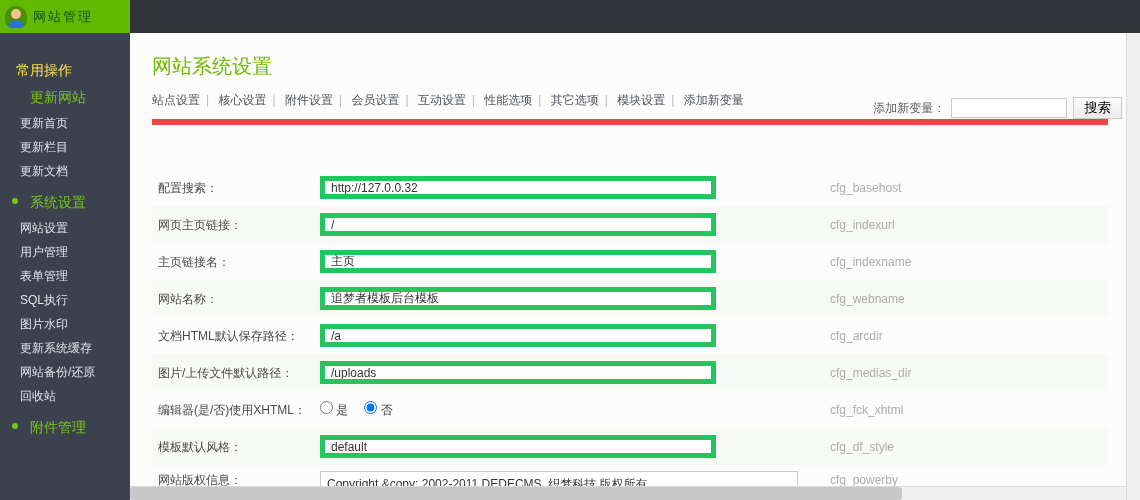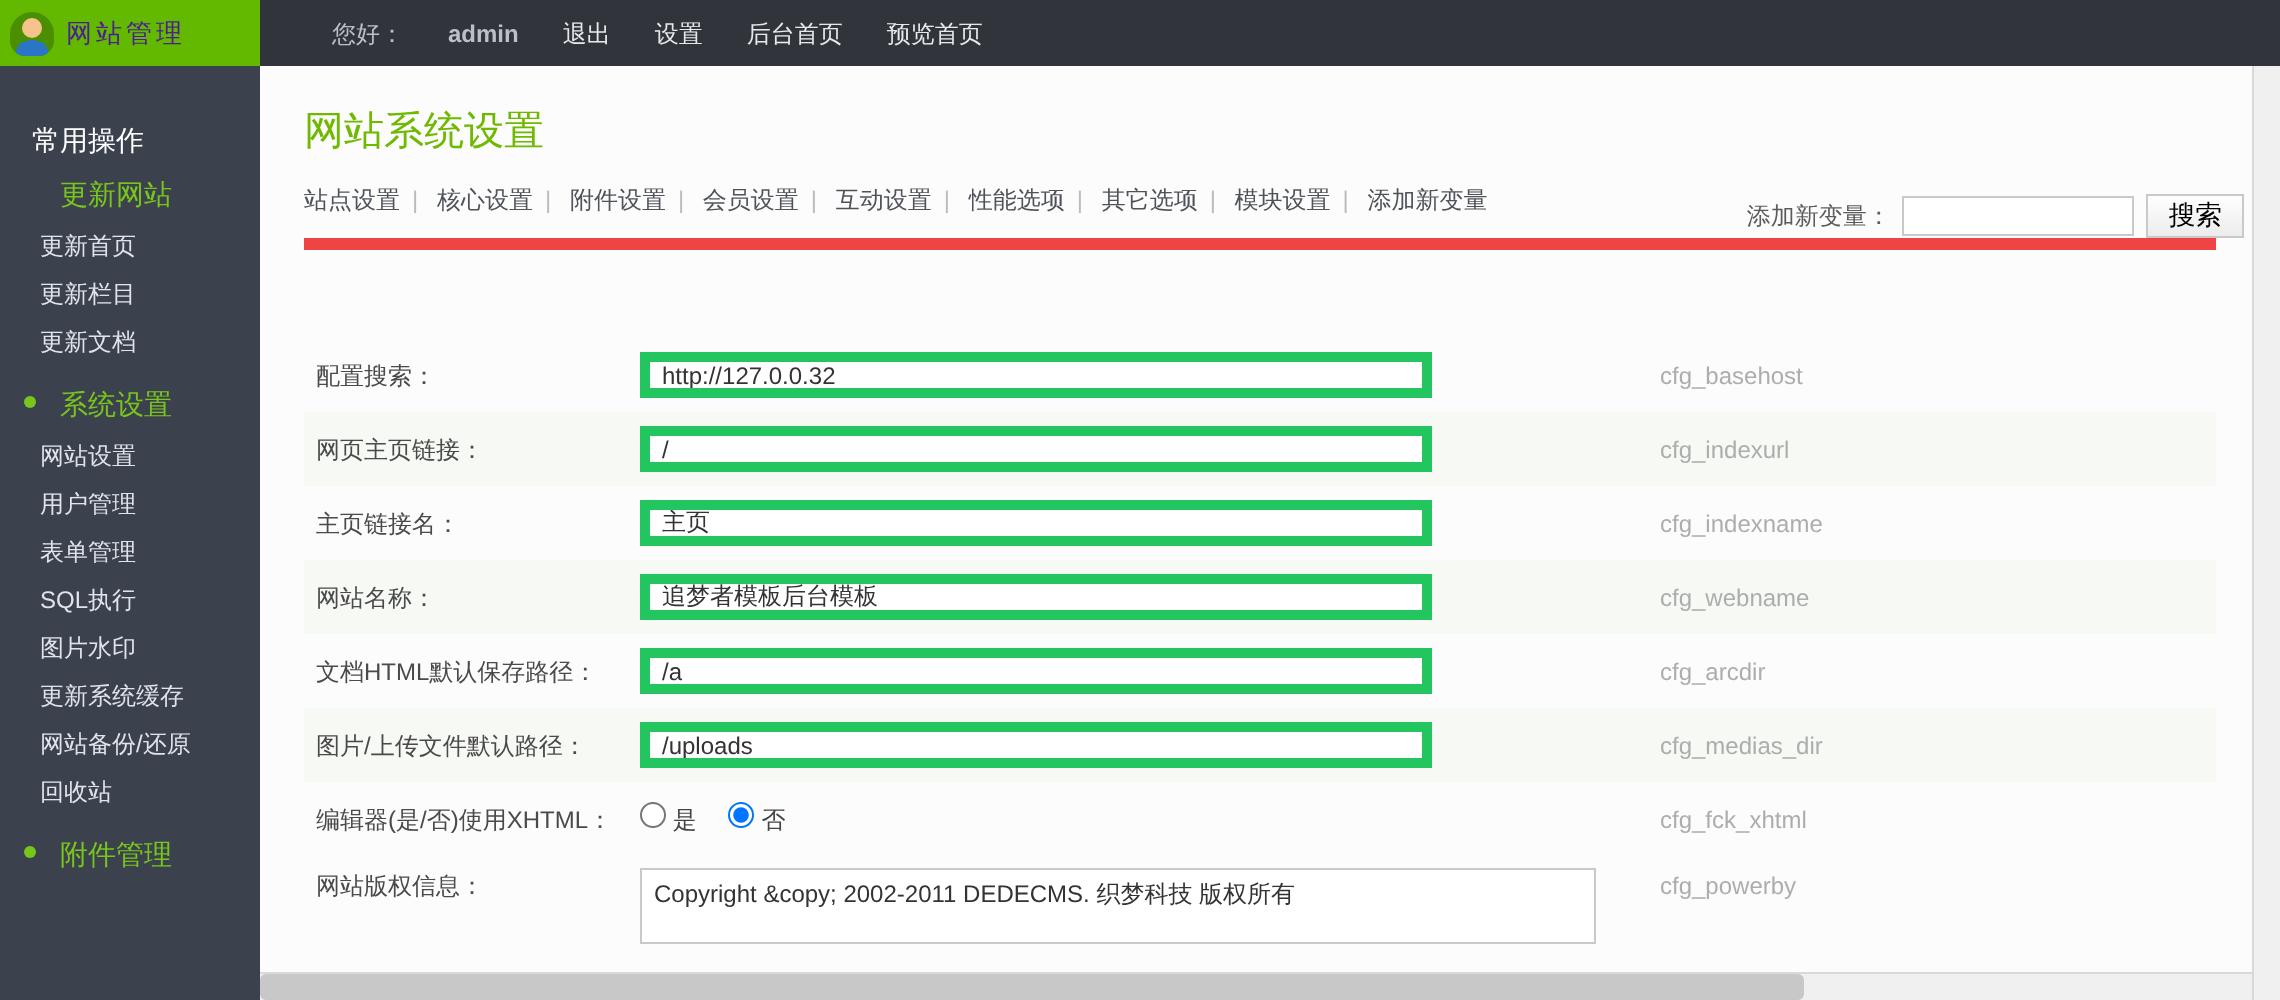--- a/index.html
+++ b/index.html
@@ -1,32 +1,32 @@
 <!DOCTYPE html>
 <html><head>
   <meta charset="utf-8">
   <style>
     *{box-sizing:border-box;margin:0;padding:0}
     body{font:12px/1.5 "Microsoft YaHei",Arial,sans-serif;background:#fff;width:1140px;height:500px;overflow:hidden}
     .top{height:33px;background:#31353b;display:flex;align-items:center;position:relative;z-index:2}
-    .logo{width:130px;height:33px;background:#62b900;color:#4c1d95;display:flex;align-items:center;gap:6px;padding-left:5px;font-size:13px;letter-spacing:2px}
+    .logo{width:130px;height:33px;background:#62b900;color:#14532d;display:flex;align-items:center;gap:6px;padding-left:5px;font-size:13px;letter-spacing:2px}
     .avicon{width:22px;height:22px;background:#4a8f00;border-radius:50% 50% 35% 35%;position:relative;overflow:hidden}
     .avicon:before{content:"";position:absolute;left:6px;top:3px;width:10px;height:10px;background:#f7c38d;border-radius:50%}
     .avicon:after{content:"";position:absolute;left:3px;bottom:-4px;width:16px;height:12px;background:#2b74c7;border-radius:50% 50% 0 0}
     .nav{display:flex;align-items:center;padding-left:36px;gap:22px;font-size:12px}
     .nav span,.nav b{color:#bcbfc5}
     .wel{color:#cfd2d6}
     .admin{color:#7cc826}
     .nav a{color:#e6e8eb;text-decoration:none}
     .wrap{display:flex;height:467px}
     .side{width:130px;background:#3b424e;color:#d9dde4;padding-top:24px;position:relative}
     .sgrp{margin-bottom:6px}
     .shead{color:#78c51c;font-size:14px;padding:3px 0 3px 30px;position:relative}
     .shead.dot:before{content:"";position:absolute;left:12px;top:9px;width:6px;height:6px;border-radius:50%;background:#78c51c}
-    .big{color:#ffffff;font-size:14px;padding:3px 0 3px 16px}
+    .big{color:#fde047;font-size:14px;padding:3px 0 3px 16px}
     .sitem{padding:3px 0 3px 20px;color:#dfe3ea;font-size:12px}
     .main{flex:1;background:#fcfcfc;padding:18px 0 0 22px;overflow:hidden;position:relative}
     .title{color:#6fb900;font-size:20px;margin-bottom:10px}
     .tabs{padding-bottom:0;margin-bottom:0}
     .tabs a{color:#4f5359;text-decoration:none}
     .sep{color:#bcbcbc;margin:0 6px}
     .srch{position:absolute;right:18px;top:64px;display:flex;align-items:center;gap:6px}
     .srch label{color:#5c5c5c}
     .srch input{width:116px;height:20px;border:1px solid #c9c9c9;padding:0 4px}
     .srch button{height:22px;padding:0 10px;border:1px solid #c9c9c9;background:linear-gradient(#fefefe,#ececec);cursor:pointer}
@@ -47,28 +47,20 @@
     .vbr:before{content:"";position:absolute;top:0;left:0;height:100%;width:100%}
     .tabline{border-bottom:6px solid #ef4444;padding-bottom:10px;width:956px}
   </style>
 </head>
 <body>
 
 <div class="top">
   <div class="logo">
     <span class="avicon"></span>
     <span>网站管理</span>
-  </div>
-  <div class="nav">
-    <span class="wel">您好：</span>
-    <b class="admin">admin</b>
-    <a href="#">退出</a>
-    <a href="#">设置</a>
-    <a href="#">后台首页</a>
-    <a href="#">预览首页</a>
   </div>
 </div>
 
 <div class="wrap">
   <div class="side">
     <div class="sgrp">
       <div class="big">常用操作</div>
       <div class="shead">更新网站</div>
       <div class="sitem">更新首页</div>
       <div class="sitem">更新栏目</div>
@@ -144,20 +136,25 @@
         <div class="row">
           <div class="cell-l">编辑器(是/否)使用XHTML：</div>
           <div class="cell-m">
             <span class="rad">
               <span class="ropt"><input type="radio" style=""> <span>是</span></span>
               <span class="ropt"><input type="radio" checked="" style=""> <span>否</span></span>
             </span>
           </div>
           <div class="cell-r">cfg_fck_xhtml</div>
         </div>
+        <div class="row alt">
+          <div class="cell-l">模板默认风格：</div>
+          <div class="cell-m"><input class="tin" value="default" style=""></div>
+          <div class="cell-r">cfg_df_style</div>
+        </div>
         <div class="row" style="align-items: flex-start; padding-top: 6px;">
           <div class="cell-l">网站版权信息：</div>
           <div class="cell-m"><textarea class="tarea" style="">Copyright &amp;copy; 2002-2011 DEDECMS. 织梦科技 版权所有</textarea></div>
           <div class="cell-r">cfg_powerby</div>
         </div>
       </div>
 
     <div class="hbar"></div>
     <div class="vbr"></div>
   </div>

